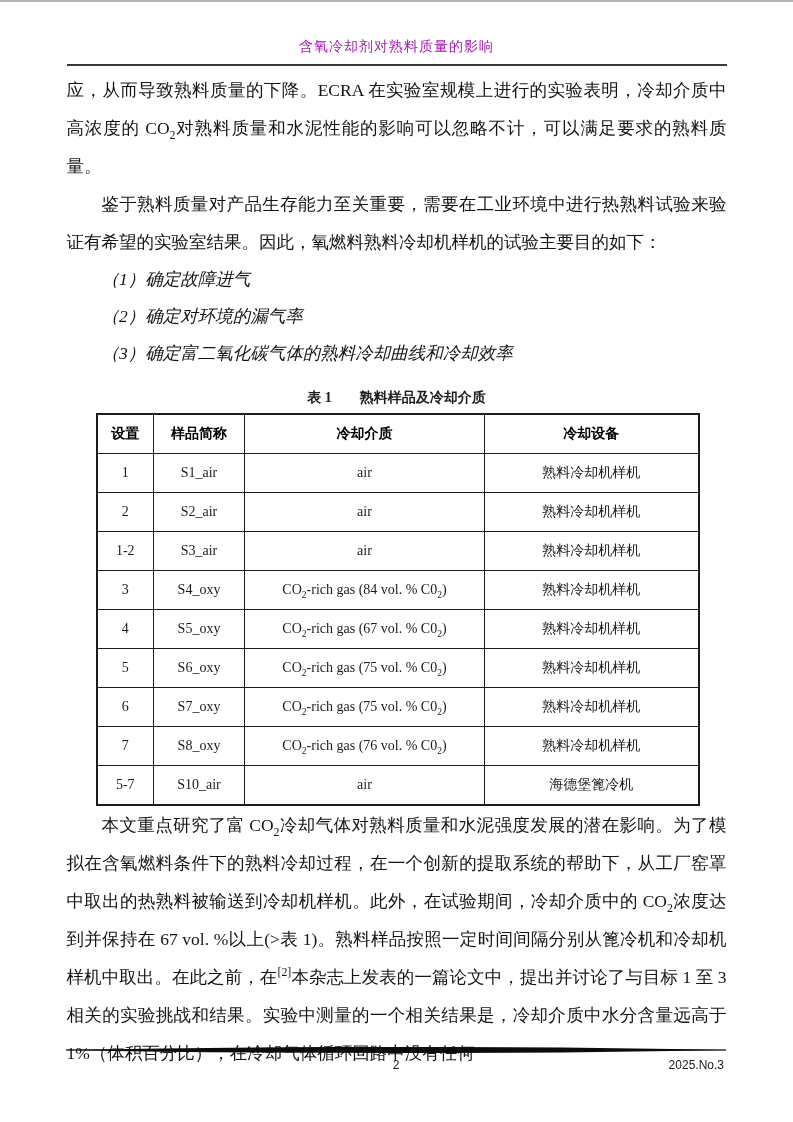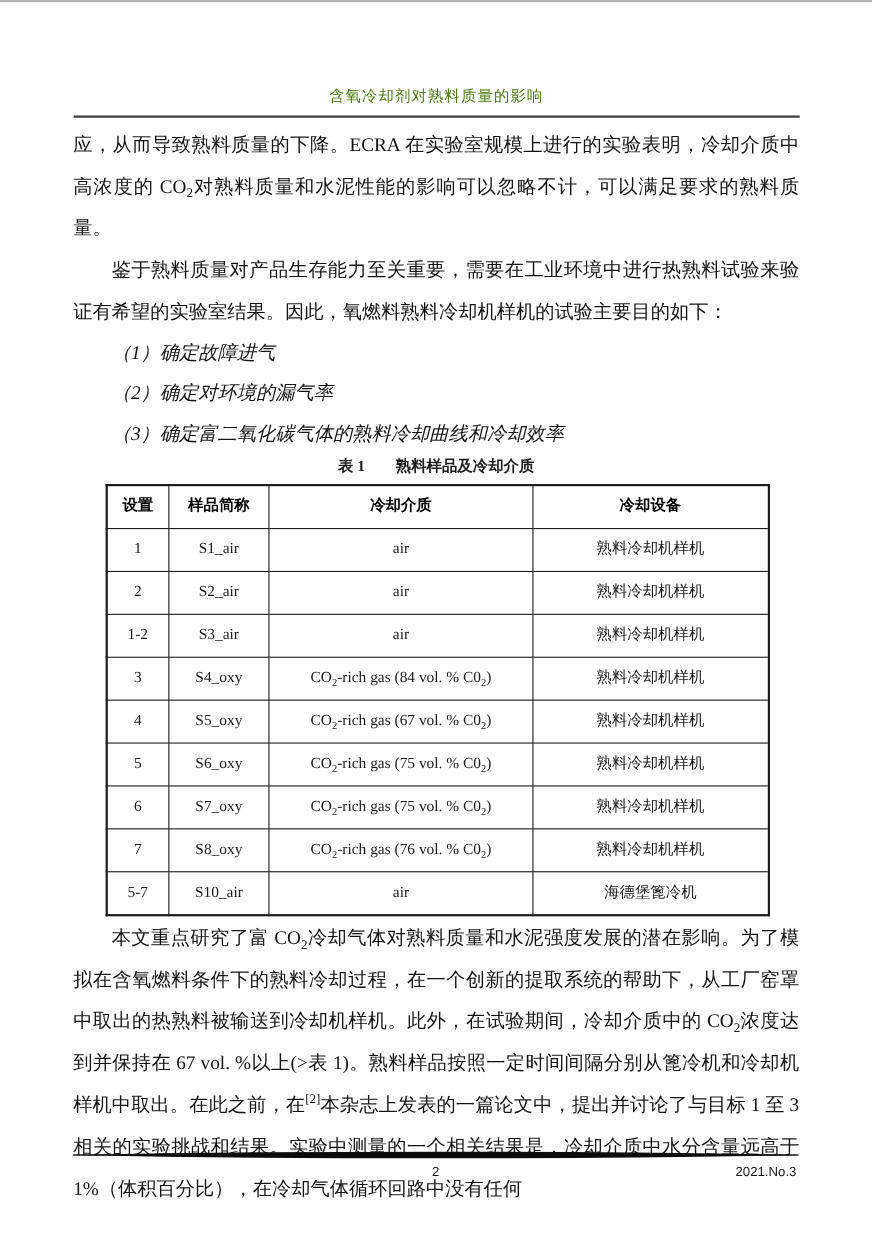--- a/index.html
+++ b/index.html
@@ -11,42 +11,42 @@
     background:#ffffff;
     overflow:hidden;
     font-family:"Liberation Serif","DejaVu Serif",serif;
     color:#141414;
   }
   .top-scan-line {
     position:absolute; top:0; left:0;
     width:100%; height:2px; background:#b3b3b3;
   }
   .running-head {
-    padding-top:79px;
+    padding-top:38px;
     text-align:center;
     font-size:14px;
     letter-spacing:1px;
-    color:#4d7c0f;
+    color:#a21caf;
   }
   .header-rule {
     width:660px; margin:8px auto 0;
     border-top:2px solid #3a3a3a;
   }
   .body-col {
     width:660px; margin:5px auto 0;
     font-size:17.5px; line-height:38px;
     text-align:justify; text-justify:inter-ideograph;
   }
   .body-col p { margin:0; }
   .indent { text-indent:2em; }
   .obj-line { padding-left:2em; line-height:37px;font-style:italic; }
   sub { font-size:0.68em; vertical-align:sub; line-height:0; }
   sup { font-size:0.68em; vertical-align:super; line-height:0; }
   .tbl-caption {
-    margin-top:2px;
+    margin-top:16px;
     display:flex; justify-content:center; gap:28px;
     font-size:14px; font-weight:bold; line-height:20px;
     color:#1d1d1d;
   }
   table.samples {
     margin:5px 0 0 29px;
     width:602px;
     border-collapse:collapse;
     border:2px solid #1c1c1c;
     table-layout:fixed;
@@ -195,16 +195,16 @@
 
   <div class="footer-rule">
     <svg width="660" height="8" viewBox="0 0 660 8" xmlns="http://www.w3.org/2000/svg">
       <path d="M0,4 C110,1.6 220,1 330,1 C440,1 550,1.6 660,4 C550,6.4 440,7 330,7 C220,7 110,6.4 0,4 Z" fill="#0c0c0c"></path>
       <rect x="0" y="3.4" width="660" height="1.2" fill="#0c0c0c"></rect>
     </svg>
   </div>
 
   <div class="footer-text">
     <span class="page-number">2</span>
-    <span class="issue-label">2021.No.3</span>
+    <span class="issue-label">2025.No.3</span>
   </div>
 
 </div>
 
 </body></html>

